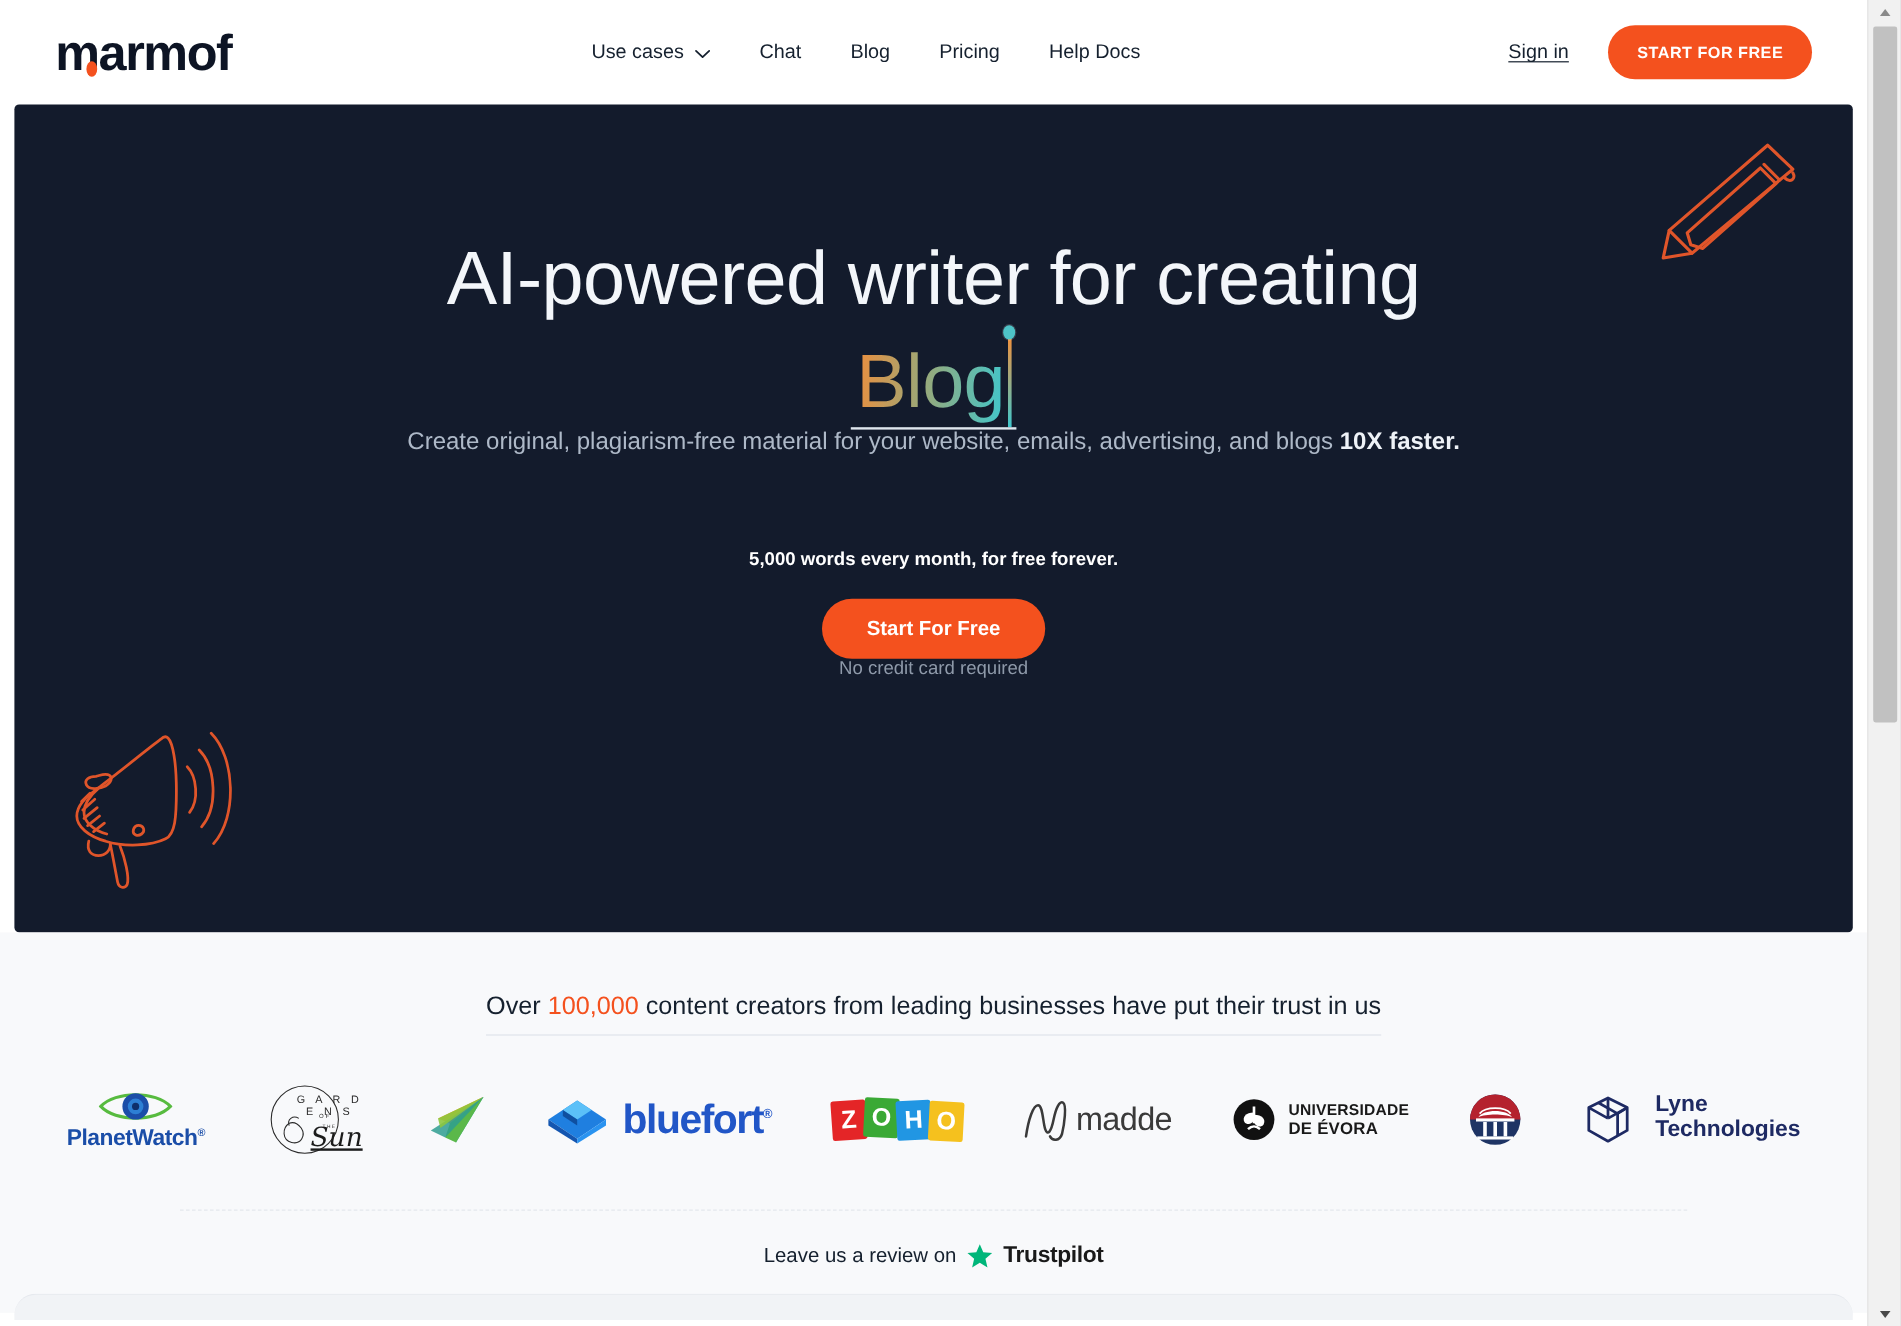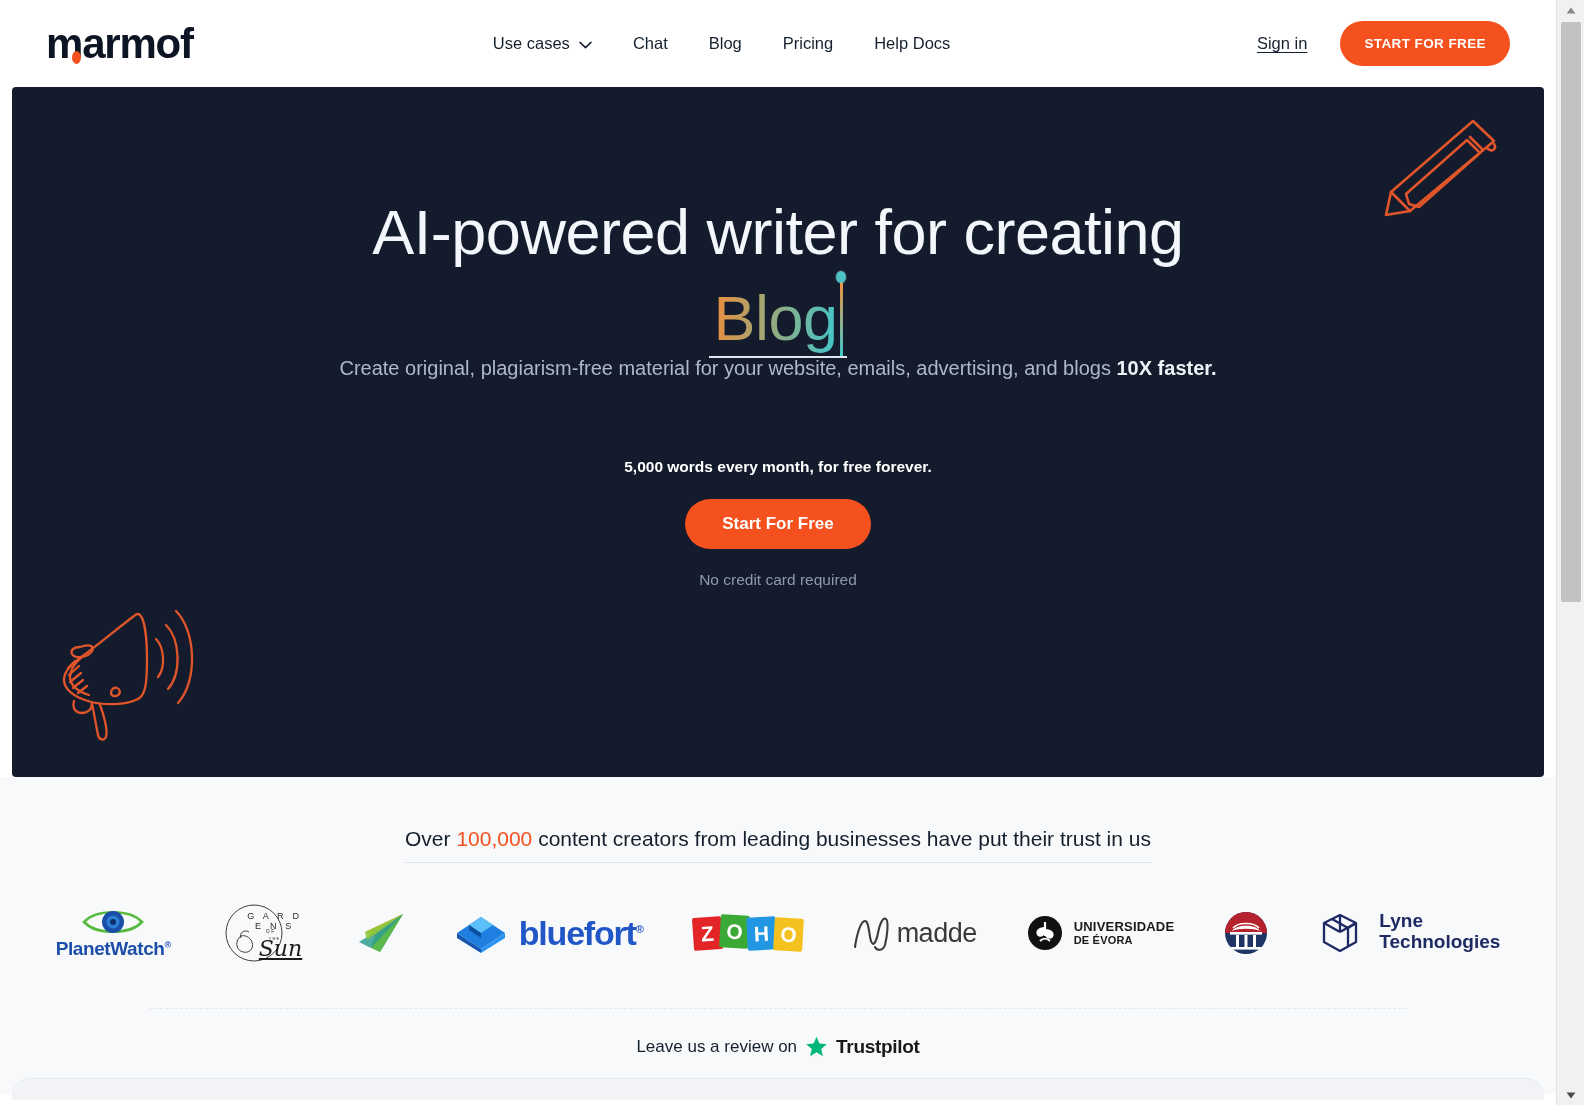--- a/index.html
+++ b/index.html
@@ -200,21 +200,20 @@
     border: none;
     border-radius: 999px;
     padding: 15px 37px;
     font-size: 17px;
     font-weight: 700;
     cursor: pointer;
     font-family: "Liberation Sans", sans-serif;
   }
 
   .hero-nocard {
-    margin-top: 22px;
     font-size: 15.5px;
     color: #8e99a9;
   }
 
   
   .trust {
     background: #f8f9fb;
     padding-top: 50px;
     text-align: center;
     position: relative;
@@ -332,21 +331,21 @@
   .z-4 { background: #f5c11e; transform: rotate(3deg); margin-top: 3px; }
 
   
   .madde { display: flex; align-items: center; gap: 2px; }
   .madde-name { font-size: 27px; color: #3a3a3a; letter-spacing: -0.5px; font-weight: 300; }
 
   
   .uni { display: flex; align-items: center; gap: 11px; }
   .uni-text { text-align: left; line-height: 1.18; }
   .uni-l1 { font-size: 13px; font-weight: 700; color: #191919; letter-spacing: 0.2px; }
-  .uni-l2 { font-size: 11px; font-weight: 700; color: #191919; letter-spacing: 0.2px; }
+  .uni-l2 { font-size: 14px; font-weight: 700; color: #191919; letter-spacing: 0.2px; }
 
   
   .lyne { display: flex; gap: 17px; }
   .lyne-text { text-align: left; line-height: 1.12; }
   .lyne-l1 { font-size: 19px; font-weight: 700; color: #1e2a63; }
   .lyne-l2 { font-size: 19px; font-weight: 700; color: #1e2a63; }
 </style>
 </head>
 <body>
 

